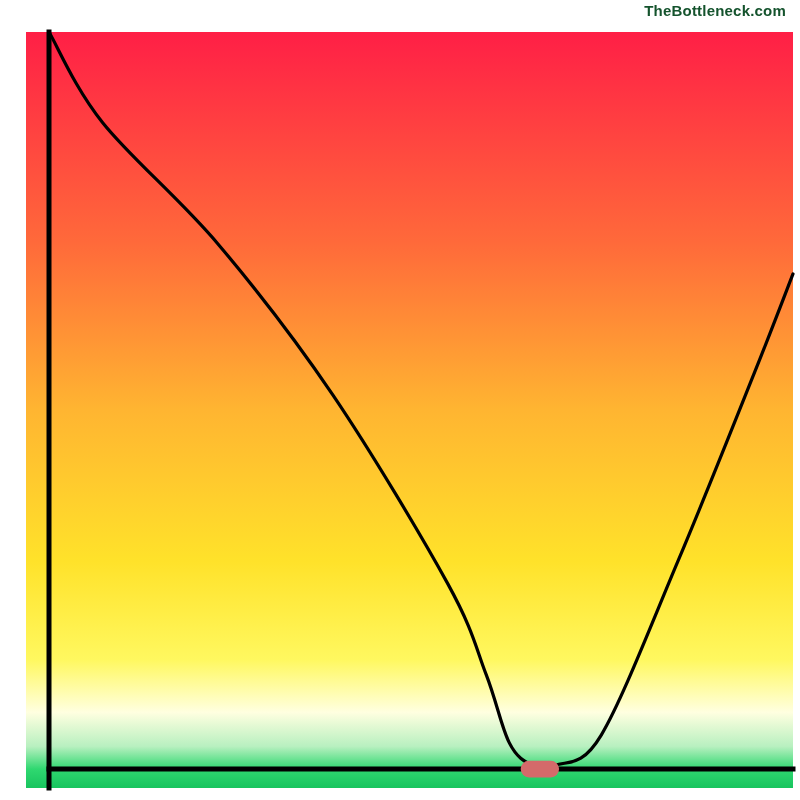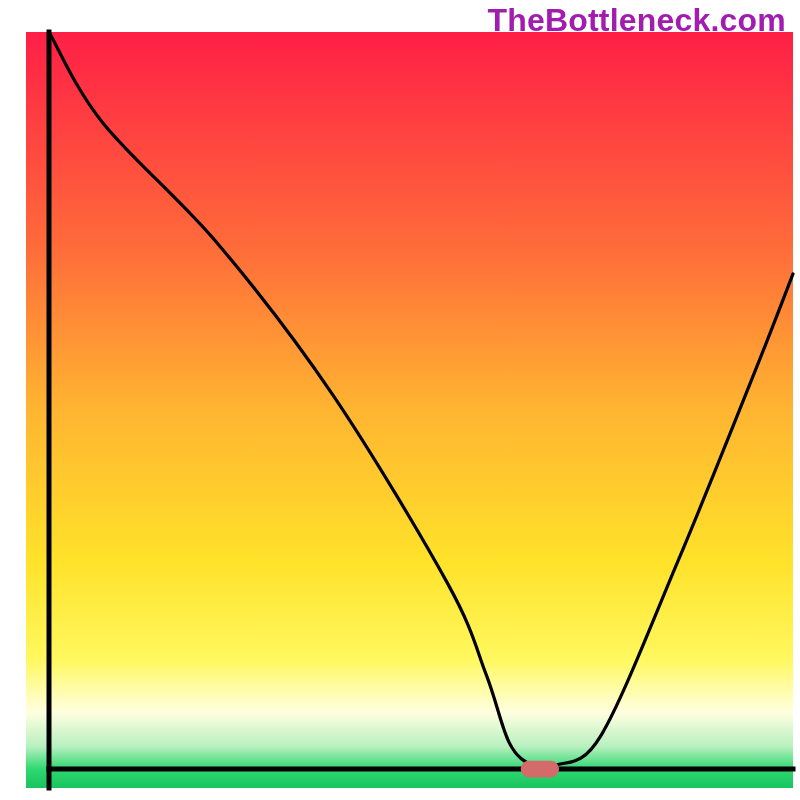--- a/index.html
+++ b/index.html
@@ -13,23 +13,23 @@
   }
   .chart-wrap {
     position: relative;
     width: 800px;
     height: 800px;
   }
   .watermark {
     position: absolute;
     top: 2px;
     right: 14px;
-    font-size: 32px;
+    font-size: 15px;
     font-weight: 600;
-    color: #a21caf;
+    color: #14532d;
     letter-spacing: 0.2px;
     user-select: none;
   }
   svg.plot {
     position: absolute;
     left: 0;
     top: 0;
   }
 </style>
 </head>

